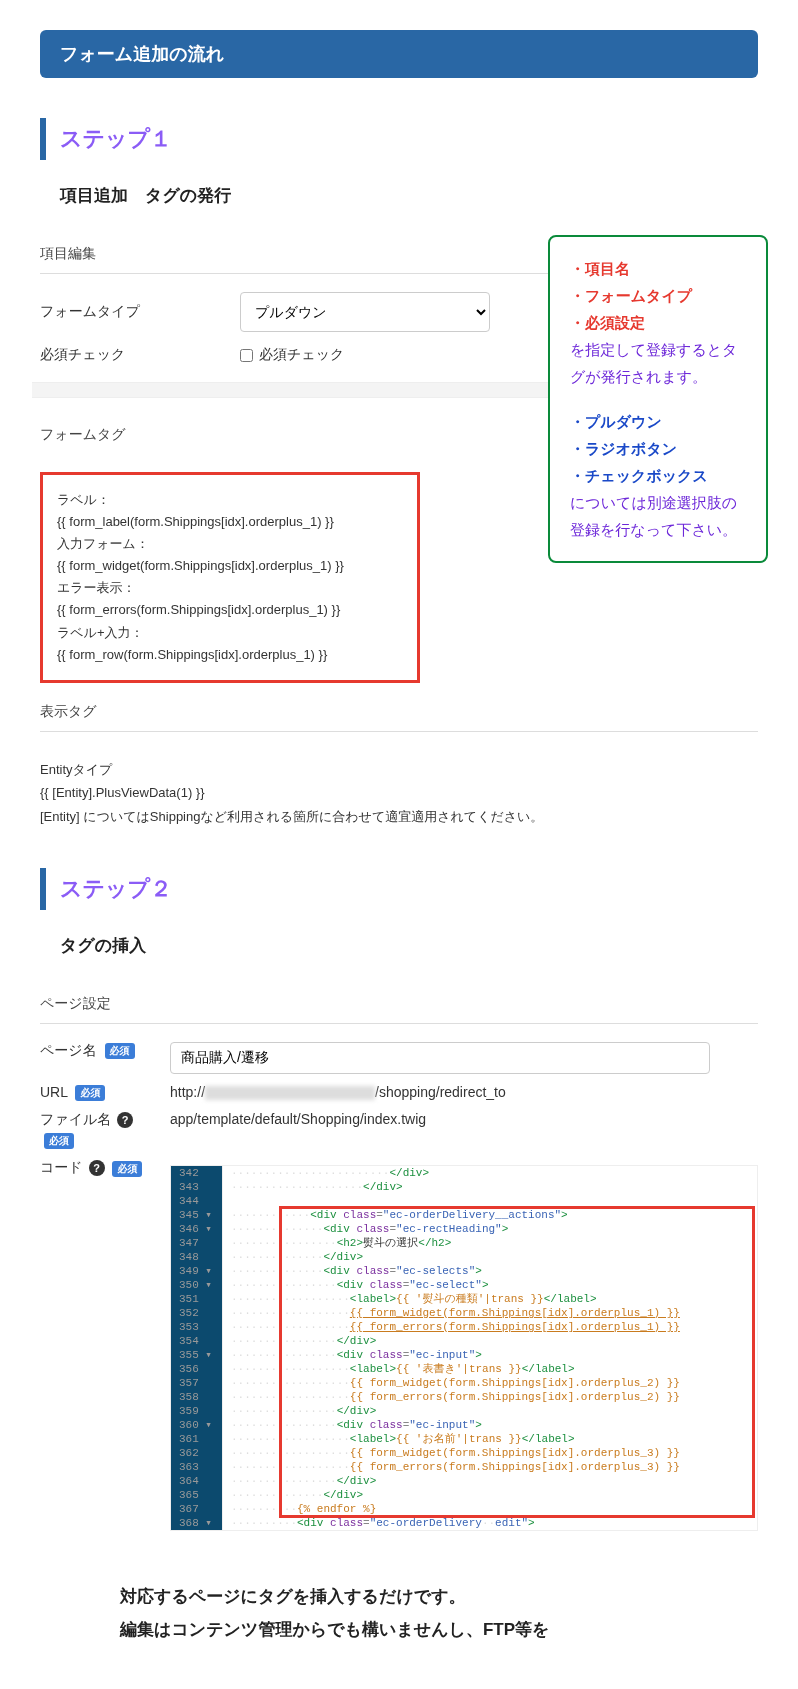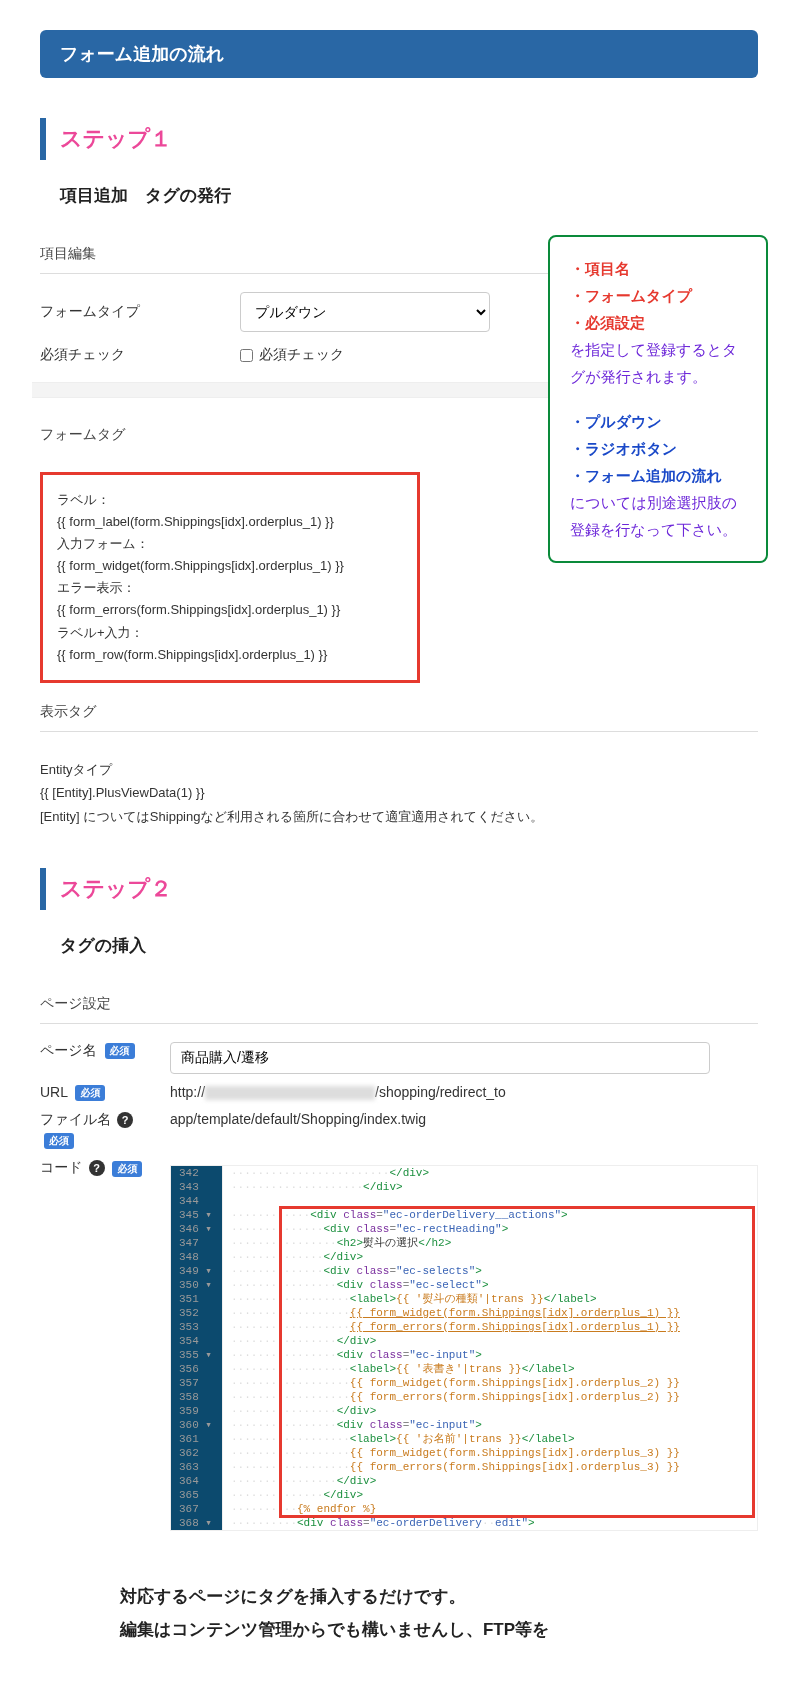--- a/index.html
+++ b/index.html
@@ -1,18 +1,18 @@
 <!DOCTYPE html>
 <html><head>
   <meta charset="utf-8">
   <style>
     * { margin: 0; padding: 0; box-sizing: border-box; }
     body { font-family: "Hiragino Kaku Gothic ProN", "メイリオ", Meiryo, sans-serif; background: #fff; padding: 30px 40px; color: #333; width: 798px; }
     .main-title { background: #2967a5; color: #fff; padding: 12px 20px; border-radius: 6px; font-size: 18px; font-weight: bold; margin-bottom: 40px; }
-    .step-heading { border-left: 6px solid #2967a5; padding: 6px 14px; font-size: 22px; font-weight: bold; margin-bottom: 24px; color: #ec4899; }
+    .step-heading { border-left: 6px solid #2967a5; padding: 6px 14px; font-size: 22px; font-weight: bold; margin-bottom: 24px; color: #8b5cf6; }
     .sub-heading { font-size: 17px; font-weight: bold; color: #222; padding-left: 20px; margin-bottom: 28px; }
     .section-label { font-size: 14px; color: #444; padding: 10px 0; border-bottom: 1px solid #ddd; margin-bottom: 18px; }
     .field-row { display: flex; align-items: center; margin-bottom: 14px; font-size: 14px; }
     .field-label { width: 200px; color: #333; }
     .req-badge { display: inline-block; background: #3b7dd8; color: #fff; font-size: 10px; padding: 1px 5px; border-radius: 3px; margin-left: 4px; vertical-align: middle; font-weight: bold; }
     .text-input { flex: 0 0 250px; border: 1px solid #ccc; border-radius: 4px; padding: 5px 10px; font-size: 14px; height: 32px; }
     .select-input { flex: 0 0 250px; border: 1px solid #ccc; border-radius: 4px; padding: 5px 10px; font-size: 14px; height: 40px; background: #fff; }
     .checkbox-row { display: flex; align-items: center; }
     .checkbox-row input { margin-right: 6px; }
     .section-divider { height: 16px; background: #f4f4f4; margin: 18px -8px; border-top: 1px solid #eee; border-bottom: 1px solid #eee; }
@@ -52,21 +52,21 @@
 <div class="sub-heading">項目追加　タグの発行</div>
 
 <div class="step1-container">
   <div class="info-box info-box-pos">
     <div class="red">・項目名</div>
     <div class="red">・フォームタイプ</div>
     <div class="red">・必須設定</div>
     <div class="norm" style="margin-bottom:18px;">を指定して登録するとタグが発行されます。</div>
     <div class="blue">・プルダウン</div>
     <div class="blue">・ラジオボタン</div>
-    <div class="blue">・フォーム追加の流れ</div>
+    <div class="blue">・チェックボックス</div>
     <div class="norm">については別途選択肢の登録を行なって下さい。</div>
   </div>
 
   <div class="section-label">項目編集</div>
 
 
   <div class="field-row">
     <div class="field-label">フォームタイプ</div>
     <select class="select-input">
       <option>プルダウン</option>

